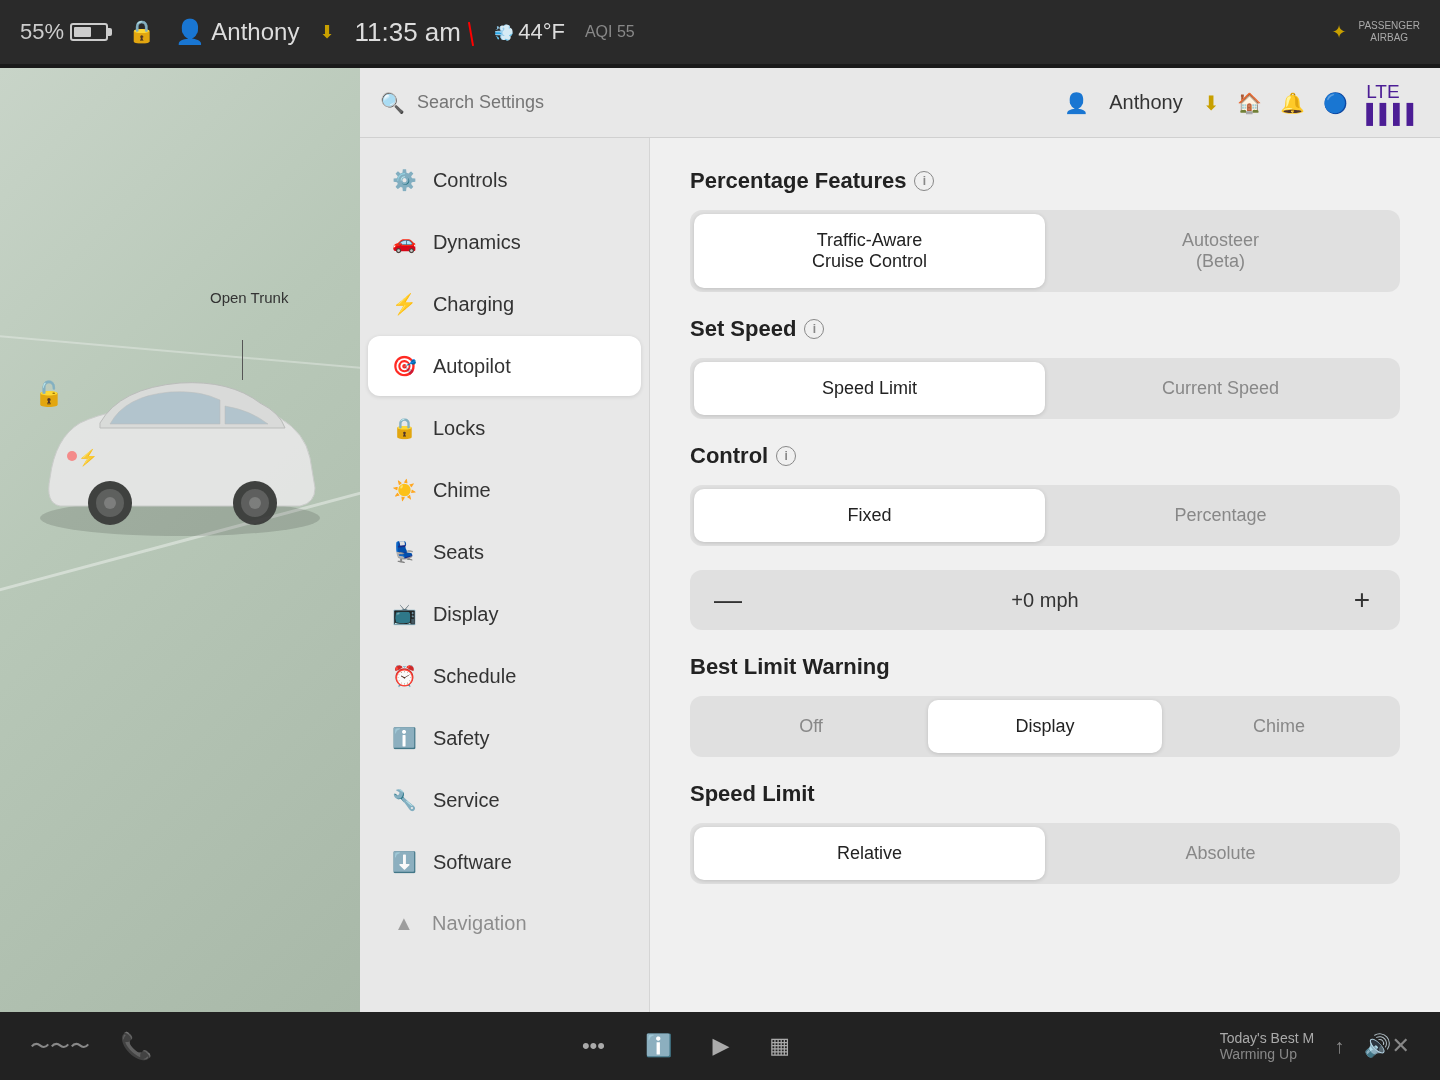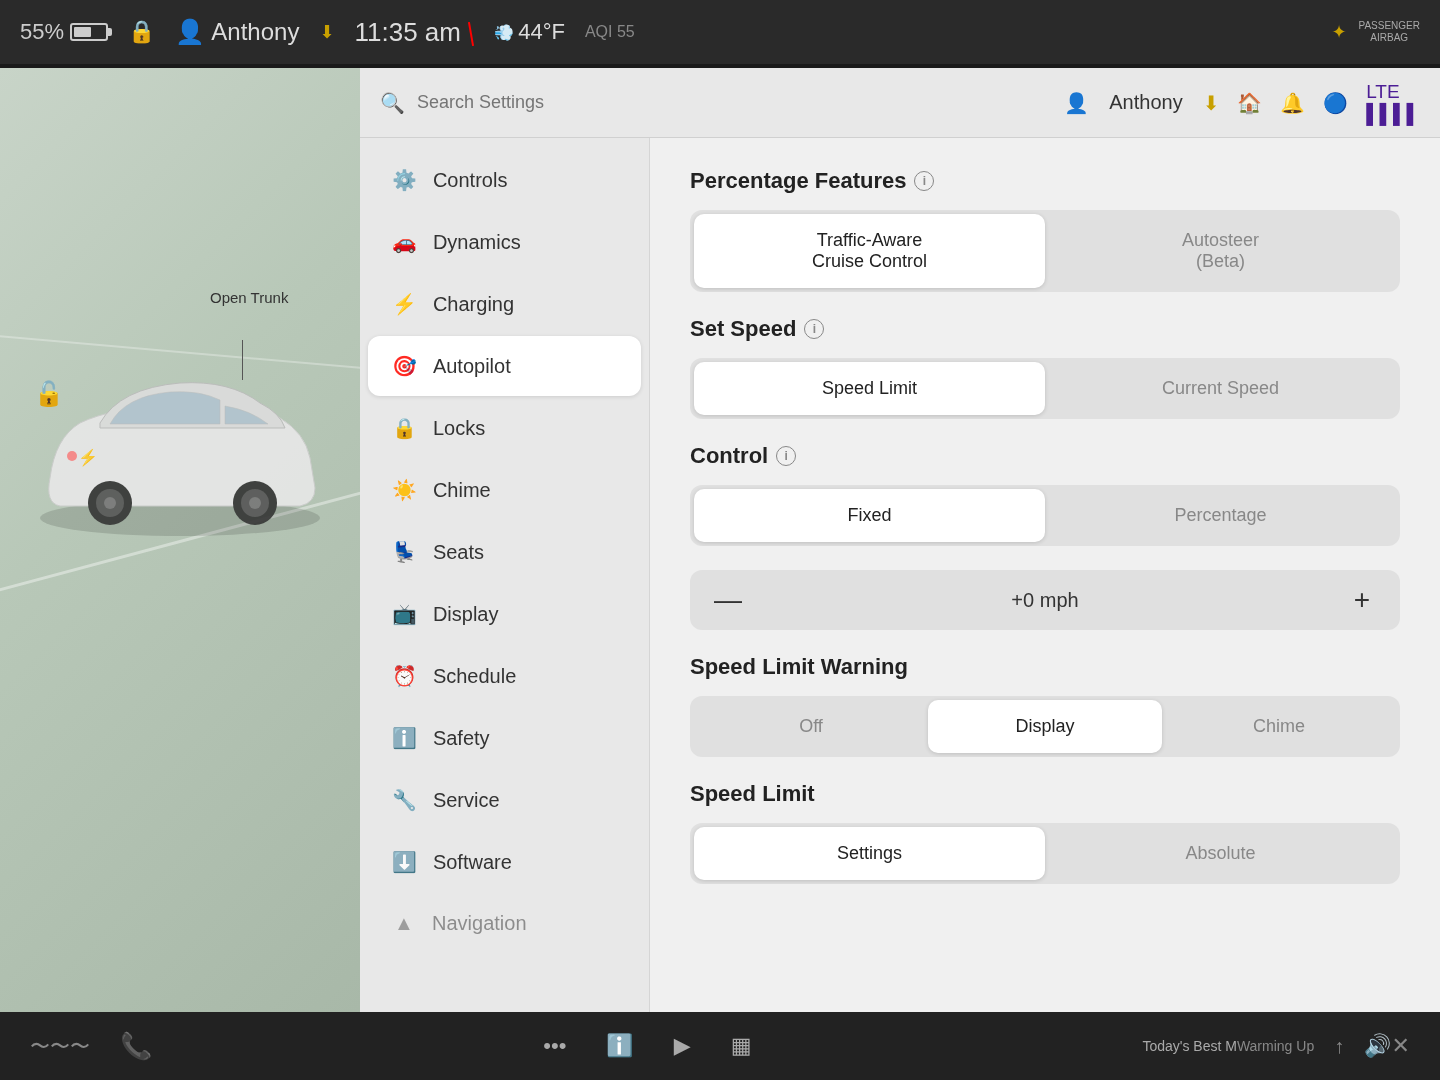--- a/index.html
+++ b/index.html
@@ -475,33 +475,33 @@
         <button class="btn-option faded">Percentage</button>
       </div>
 
       <div class="speed-control">
         <button class="speed-btn">—</button>
         <span class="speed-value">+0 mph</span>
         <button class="speed-btn">+</button>
       </div>
 
       <div class="section-title">
-        <span>Speed Limit Warning</span>
+        <span>Best Limit Warning</span>
       </div>
       <div class="btn-group">
         <button class="btn-option faded">Off</button>
         <button class="btn-option active">Display</button>
         <button class="btn-option faded">Chime</button>
       </div>
 
       <div class="section-title">
         <span>Speed Limit</span>
       </div>
       <div class="btn-group">
-        <button class="btn-option active">Settings</button>
+        <button class="btn-option active">Relative</button>
         <button class="btn-option faded">Absolute</button>
       </div>
 
     </div>
   </div>
 </div>
 
 <div class="taskbar">
   <div class="taskbar-item">
     <span style="color:#888;font-size:20px;">〜〜〜</span>
@@ -517,20 +517,20 @@
       <span>ℹ️</span>
     </div>
     <div class="taskbar-item">
       <span>▶</span>
     </div>
     <div class="taskbar-item">
       <span>▦</span>
     </div>
   </div>
   <div class="taskbar-right">
-    <div style="display:flex;">
+    <div style="display:flex;flex-direction:column;">
       <span class="media-info">Today's Best M</span>
       <span class="warming-up">Warming Up</span>
     </div>
     <span style="font-size:20px;color:#888;">↑</span>
     <span style="font-size:22px;color:#888;">🔊✕</span>
   </div>
 </div>
 
 </body></html>

